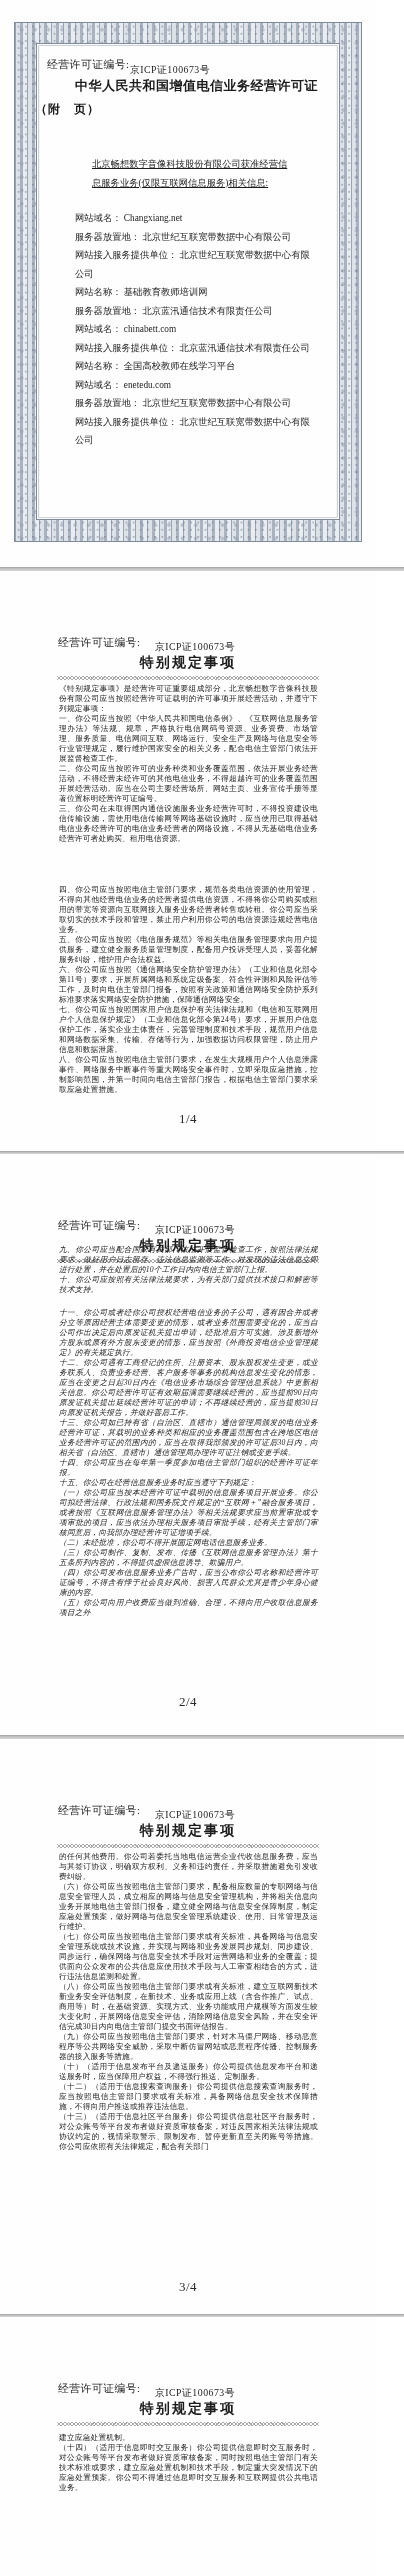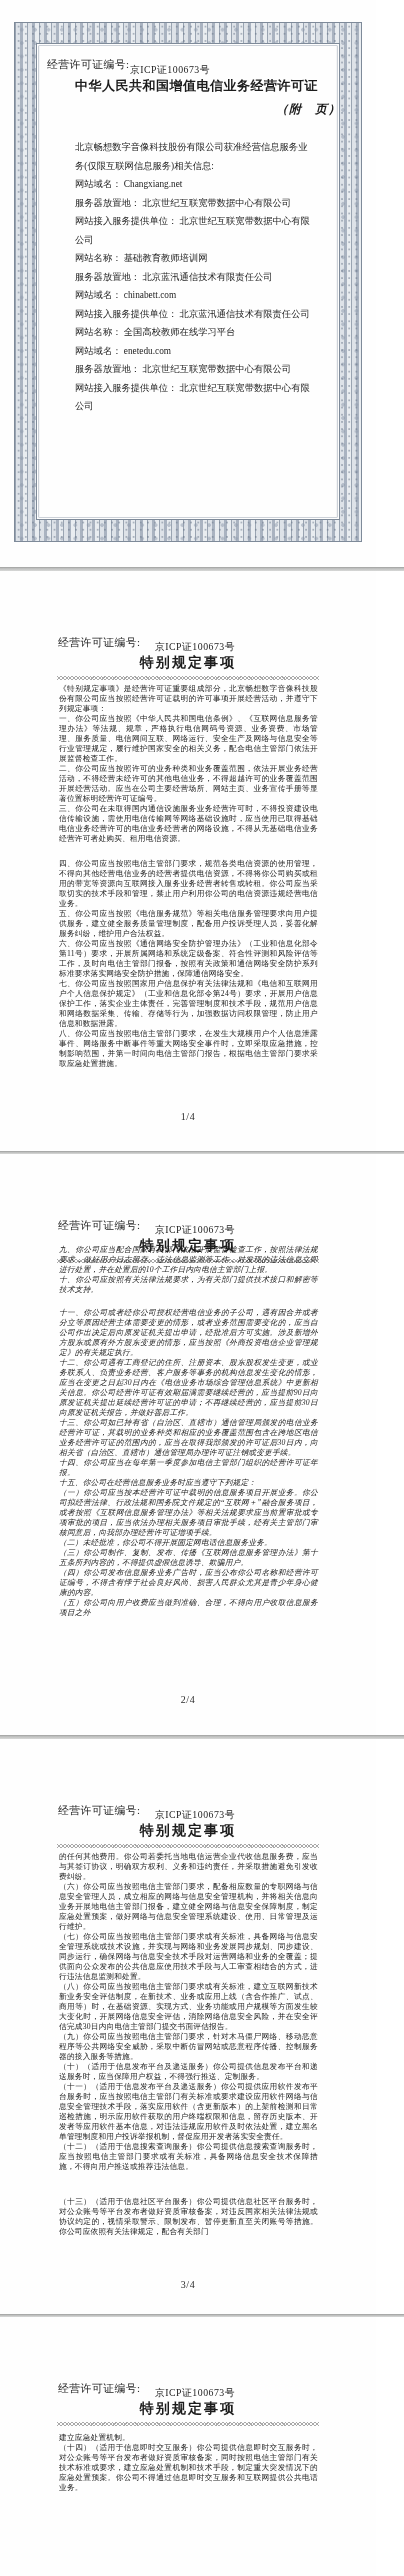--- a/index.html
+++ b/index.html
@@ -21,44 +21,44 @@
       repeating-linear-gradient(90deg,rgba(128,140,156,.55) 0 1.5px,rgba(224,228,234,.95) 1.5px 5.2px,
         rgba(165,175,189,.75) 5.2px 7.7px,rgba(236,239,243,.95) 7.7px 12px),
       #b9c1cc;
     background-size:7.2px 7.2px,13.4px 13.4px,auto,auto;}
   .ornate-inner{position:absolute;top:20.6px;left:20.6px;right:20.6px;bottom:20.6px;background:#fefefe;
     border:0.5px solid #7e8a99;box-shadow:0 0 0 1.5px #fefefe inset,0 0 0 2.1px #9aa5b2 inset;}
   .p1-license-label{position:absolute;top:58px;left:47px;font-size:10.8px;letter-spacing:0.5px;}
   .p1-license-value{position:absolute;top:64px;left:130px;font-size:9.8px;letter-spacing:0.5px;}
   .p1-title{position:absolute;top:77px;left:52px;right:35px;text-align:center;
     font-size:13px;font-weight:bold;letter-spacing:0.5px;}
-  .p1-subtitle{position:absolute;top:101px;left:35px;right:35px;text-align:right;
-    font-size:12px;font-weight:bold;letter-spacing:1px;font-style:italic;}
+  .p1-subtitle{position:absolute;top:101px;left:35px;right:35px;text-align:left;
+    font-size:12px;font-weight:bold;letter-spacing:1px;}
   .p1-body{position:absolute;top:138px;left:75px;width:238px;font-size:9.3px;line-height:18.5px;}
-  .p1-body p{margin:0;}
+  .p1-body p{margin:17px;text-decoration:underline;}
   .p1-entries div{margin:0;}
 
   
   .prov-license-label{position:absolute;top:65px;left:58px;font-size:10.8px;letter-spacing:0.5px;}
   .prov-license-value{position:absolute;top:70px;left:155px;font-size:9.8px;letter-spacing:0.5px;}
   .prov-title{position:absolute;top:83px;left:52px;right:52px;text-align:center;
     font-size:14px;font-weight:bold;letter-spacing:2.1px;}
   .wavy{position:absolute;top:105px;left:57px;right:57px;height:4.1px;opacity:.75;
     background:
       repeating-linear-gradient(45deg,#8d8d8d 0 0.8px,rgba(0,0,0,0) 0.8px 2.6px),
       repeating-linear-gradient(-45deg,#8d8d8d 0 0.8px,rgba(0,0,0,0) 0.8px 2.6px);}
   .prov-body{position:absolute;top:113px;left:59px;right:58px;font-size:7.7px;line-height:10px;
     text-align:justify;letter-spacing:0.2px;}
   .prov-body p{margin:0;}
-  #p2-paras p:nth-child(5){margin-top:15px;}
+  #p2-paras p:nth-child(5){margin-top:41px;}
   #p3-paras p:nth-child(3){margin-top:13px;}
   #p4-paras p:nth-child(9){margin-top:25px;}
   #page3 .prov-body{top:91px;font-style:italic;}
   #page5 .prov-body{top:116px;}
-  .page-num{position:absolute;top:540px;left:0;right:0;text-align:center;font-size:10px;
+  .page-num{position:absolute;top:540px;left:0;right:0;text-align:center;font-size:13px;
     letter-spacing:0.5px;color:#2a2a2a;}
 </style>
 </head>
 <body>
 
 <div class="page page1" id="page1">
   <div class="ornate">
     <div class="ornate-inner"></div>
   </div>
   <div class="p1-license-label">经营许可证编号:</div>
@@ -135,21 +135,20 @@
   <div class="prov-license-value">京ICP证100673号</div>
   <div class="prov-title">特别规定事项</div>
   <div class="wavy"></div>
   <div class="prov-body" id="p4-paras">
       <p>的任何其他费用。你公司若委托当地电信运营企业代收信息服务费，应当与其签订协议，明确双方权利、义务和违约责任，并采取措施避免引发收费纠纷。</p>
       <p>（六）你公司应当按照电信主管部门要求，配备相应数量的专职网络与信息安全管理人员，成立相应的网络与信息安全管理机构，并将相关信息向业务开展地电信主管部门报备，建立健全网络与信息安全保障制度，制定应急处置预案，做好网络与信息安全管理系统建设、使用、日常管理及运行维护。</p>
       <p>（七）你公司应当按照电信主管部门要求或有关标准，具备网络与信息安全管理系统或技术设施，并实现与网络和业务发展同步规划、同步建设、同步运行，确保网络与信息安全技术手段对运营网络和业务的全覆盖；提供面向公众发布的公共信息应使用技术手段与人工审查相结合的方式，进行违法信息监测和处置。</p>
       <p>（八）你公司应当按照电信主管部门要求或有关标准，建立互联网新技术新业务安全评估制度，在新技术、业务或应用上线（含合作推广、试点、商用等）时，在基础资源、实现方式、业务功能或用户规模等方面发生较大变化时，开展网络信息安全评估，消除网络信息安全风险，并在安全评估完成30日内向电信主管部门提交书面评估报告。</p>
       <p>（九）你公司应当按照电信主管部门要求，针对木马僵尸网络、移动恶意程序等公共网络安全威胁，采取中断仿冒网站或恶意程序传播、控制服务器的接入服务等措施。</p>
       <p>（十）（适用于信息发布平台及递送服务）你公司提供信息发布平台和递送服务时，应当保障用户权益，不得强行推送、定制服务。</p>
-      <p>（十一）（适用于信息发布平台及递送服务）你公司提供应用软件发布平台服务时，应当按照电信主管部门有关标准或要求建设应用软件网络与信息安全管理技术手段，落实应用软件（含更新版本）的上架前检测和日常巡检措施，明示应用软件获取的用户终端权限和信息，留存历史版本、开发者等应用软件基本信息，对违法违规应用软件及时依法处置，建立黑名单管理制度和用户投诉举报机制，督促应用开发者落实安全责任。</p>
       <p>（十二）（适用于信息搜索查询服务）你公司提供信息搜索查询服务时，应当按照电信主管部门要求或有关标准，具备网络信息安全技术保障措施，不得向用户推送或推荐违法信息。</p>
       <p>（十三）（适用于信息社区平台服务）你公司提供信息社区平台服务时，对公众账号等平台发布者做好资质审核备案，对违反国家相关法律法规或协议约定的，视情采取警示、限制发布、暂停更新直至关闭账号等措施。你公司应依照有关法律规定，配合有关部门</p>
     </div>
   <div class="page-num">3/4</div>
 </div>
 
 <div class="page-break"></div>
 
 <div class="page pageprov" id="page5">
   <div class="prov-license-label">经营许可证编号:</div>

